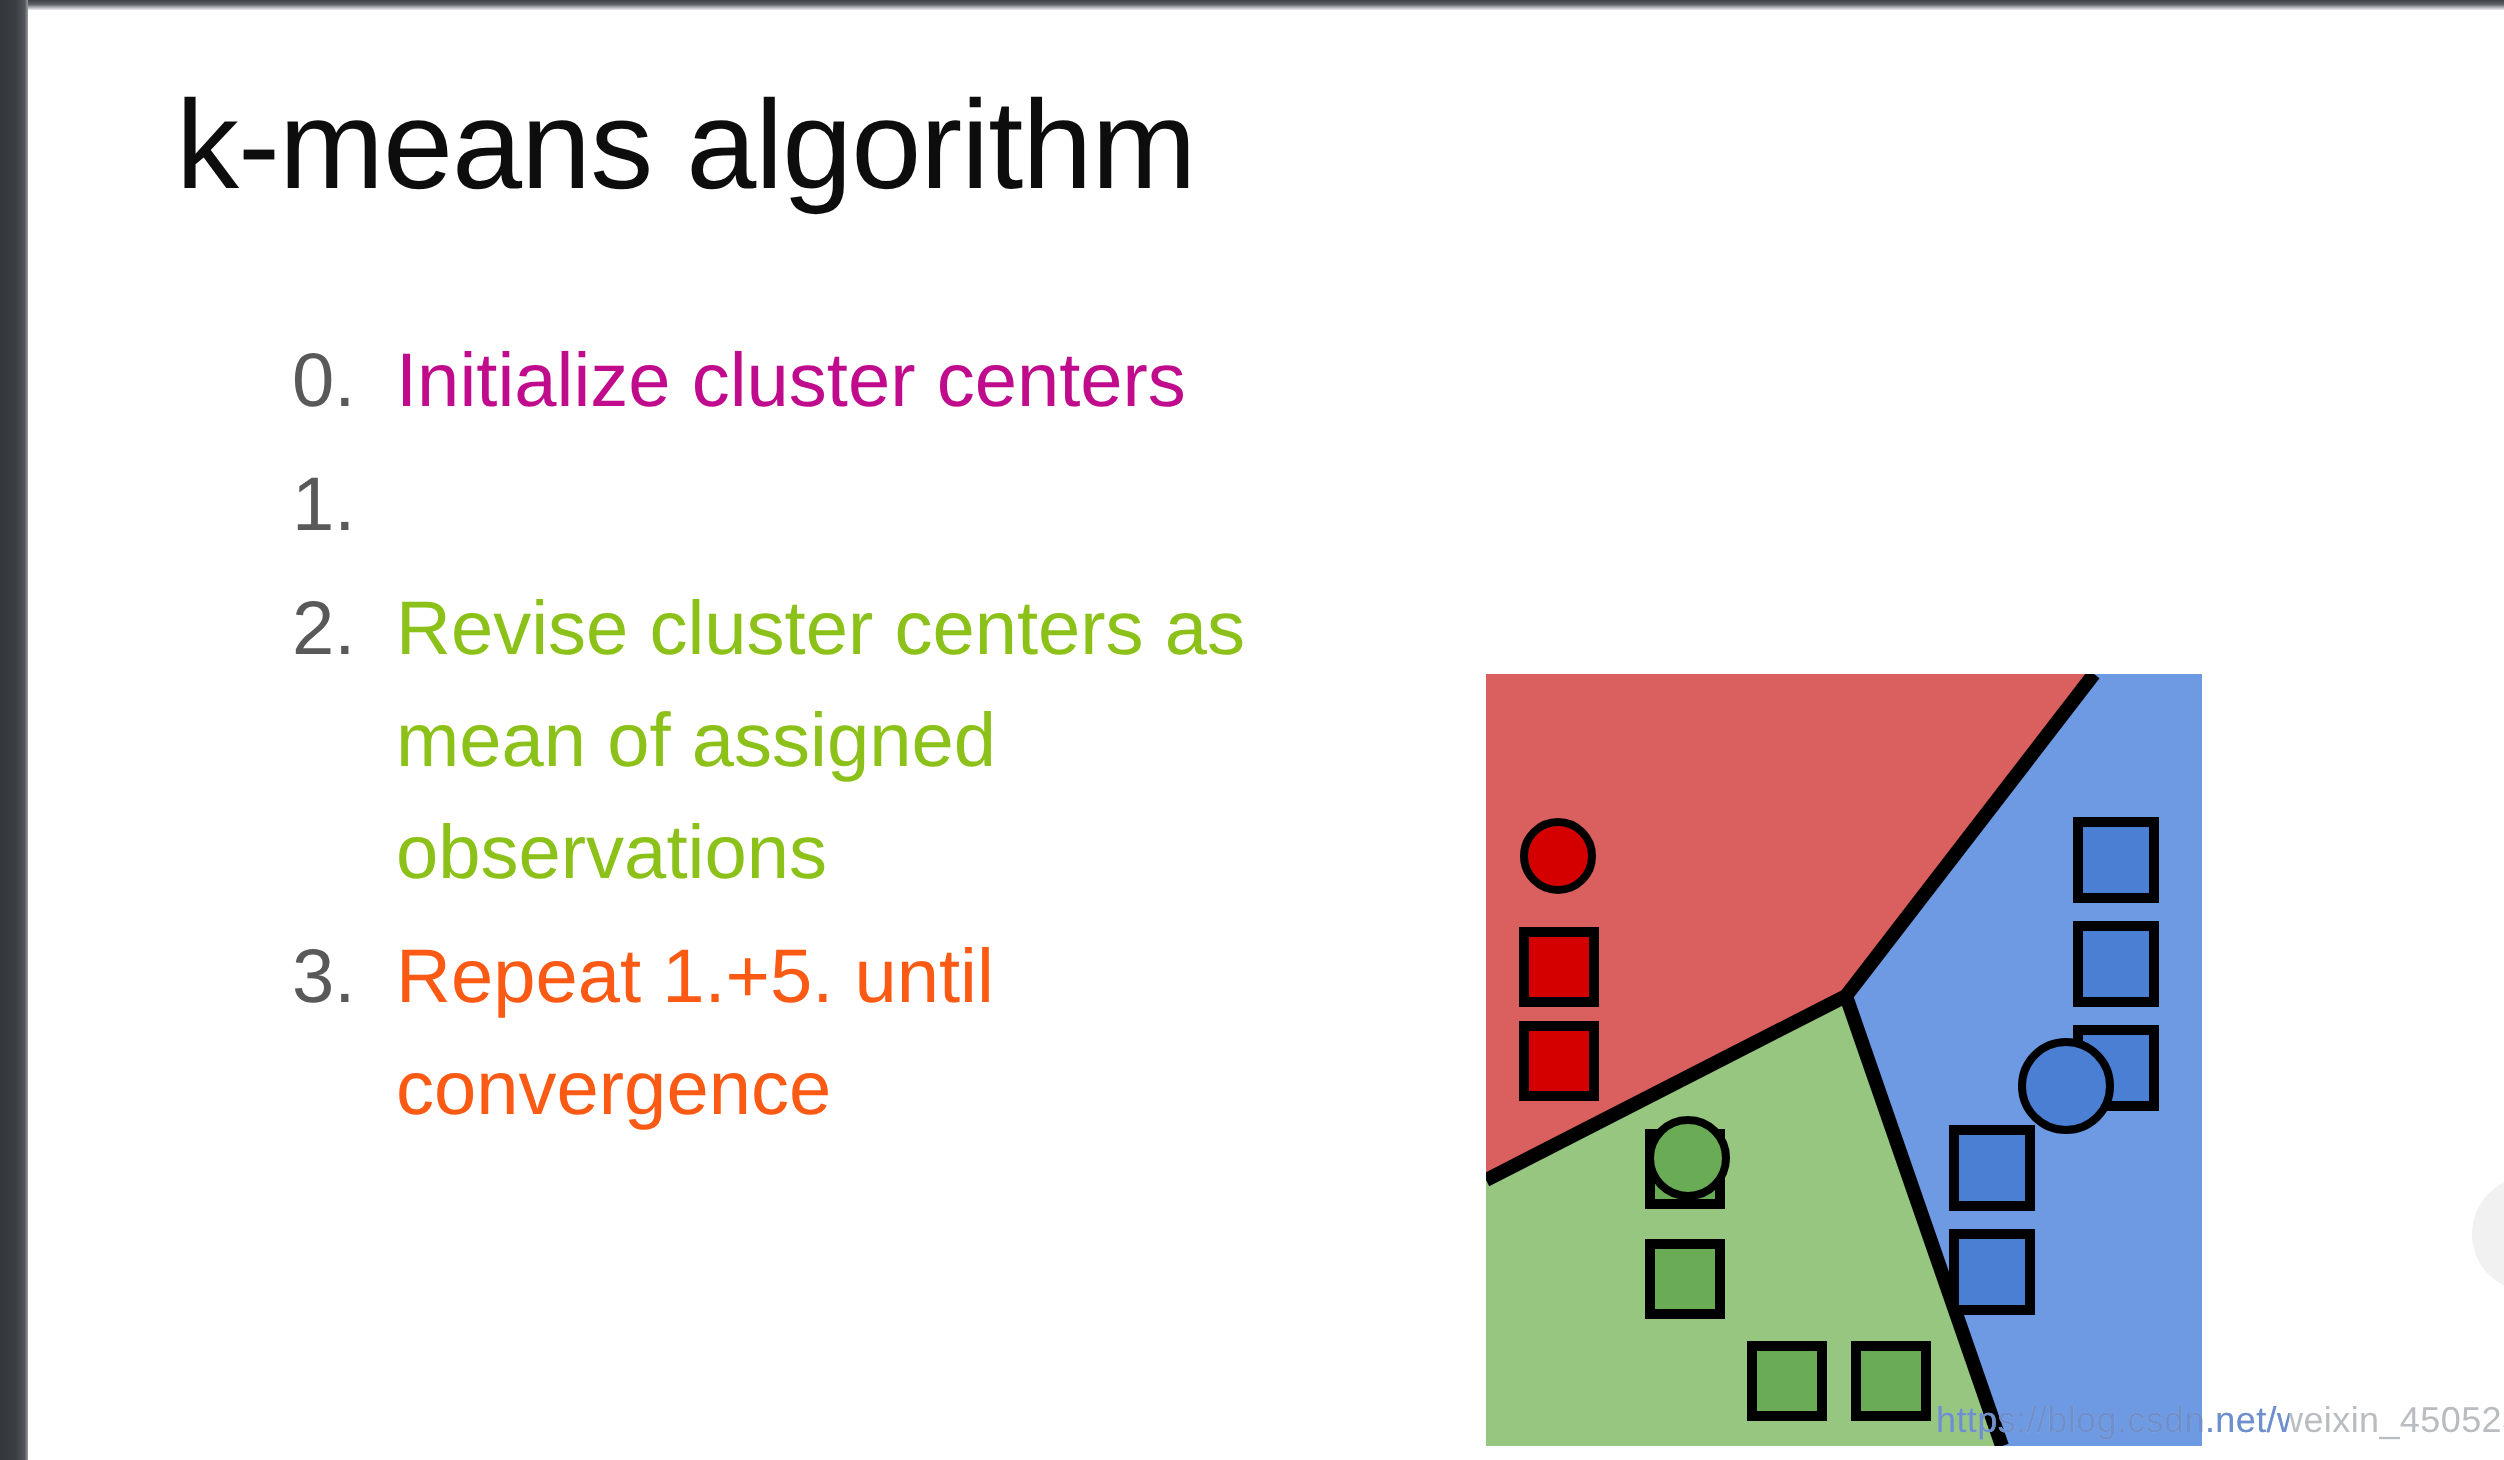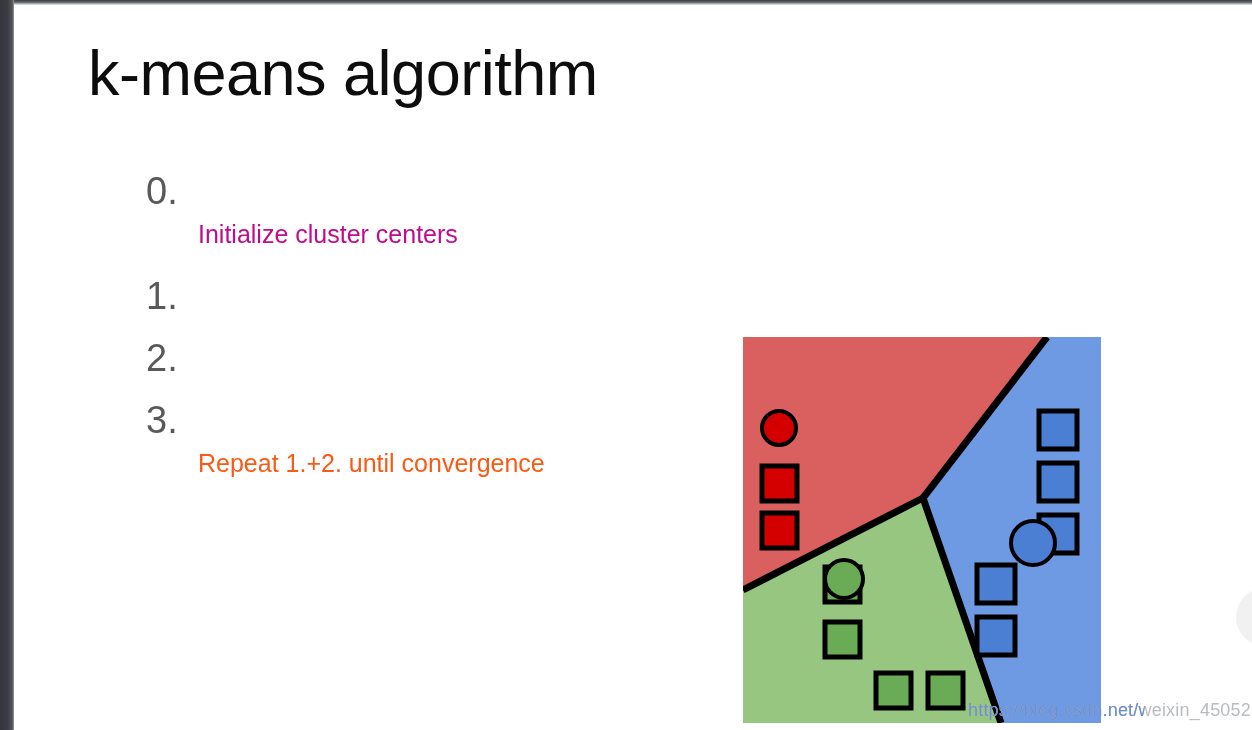--- a/index.html
+++ b/index.html
@@ -61,25 +61,24 @@
     margin-bottom: 6px;
   }
   .step-number {
     flex: 0 0 52px;
     font-size: 38px;
     line-height: 56px;
     color: #595959;
     font-weight: 400;
   }
   .step-text {
-    font-size: 25px;
+    font-size: 38px;
     line-height: 56px;
     font-weight: 400;
     max-width: 500px;
-    margin-top: 43px;
   }
   .step-0 .step-text { color: #bf0b8c; }
   .step-1 .step-text { color: #1b9ad6; }
   .step-2 .step-text { color: #8cc119; }
   .step-3 .step-text { color: #fa5a14; }
 
   
   #voronoi-figure {
     position: absolute;
     left: 715px;
@@ -139,25 +138,26 @@
       <div class="step-number">0.</div>
       <div class="step-text">Initialize cluster centers</div>
     </div>
 
     <div class="step-row step-1">
       <div class="step-number">1.</div>
     </div>
 
     <div class="step-row step-2">
       <div class="step-number">2.</div>
+      <div class="step-text">Revise cluster centers as mean of assigned observations</div>
     </div>
 
     <div class="step-row step-3">
       <div class="step-number">3.</div>
-      <div class="step-text">Repeat 1.+2. until convergence</div>
+      <div class="step-text">Repeat 1.+5. until convergence</div>
     </div>
 
   </div>
 
   <div id="voronoi-figure">
     <svg id="voronoi-svg" width="372" height="392" viewBox="0 0 372 392">
 
       <g transform="translate(14,5)">
 
         <clipPath id="plate-clip">

